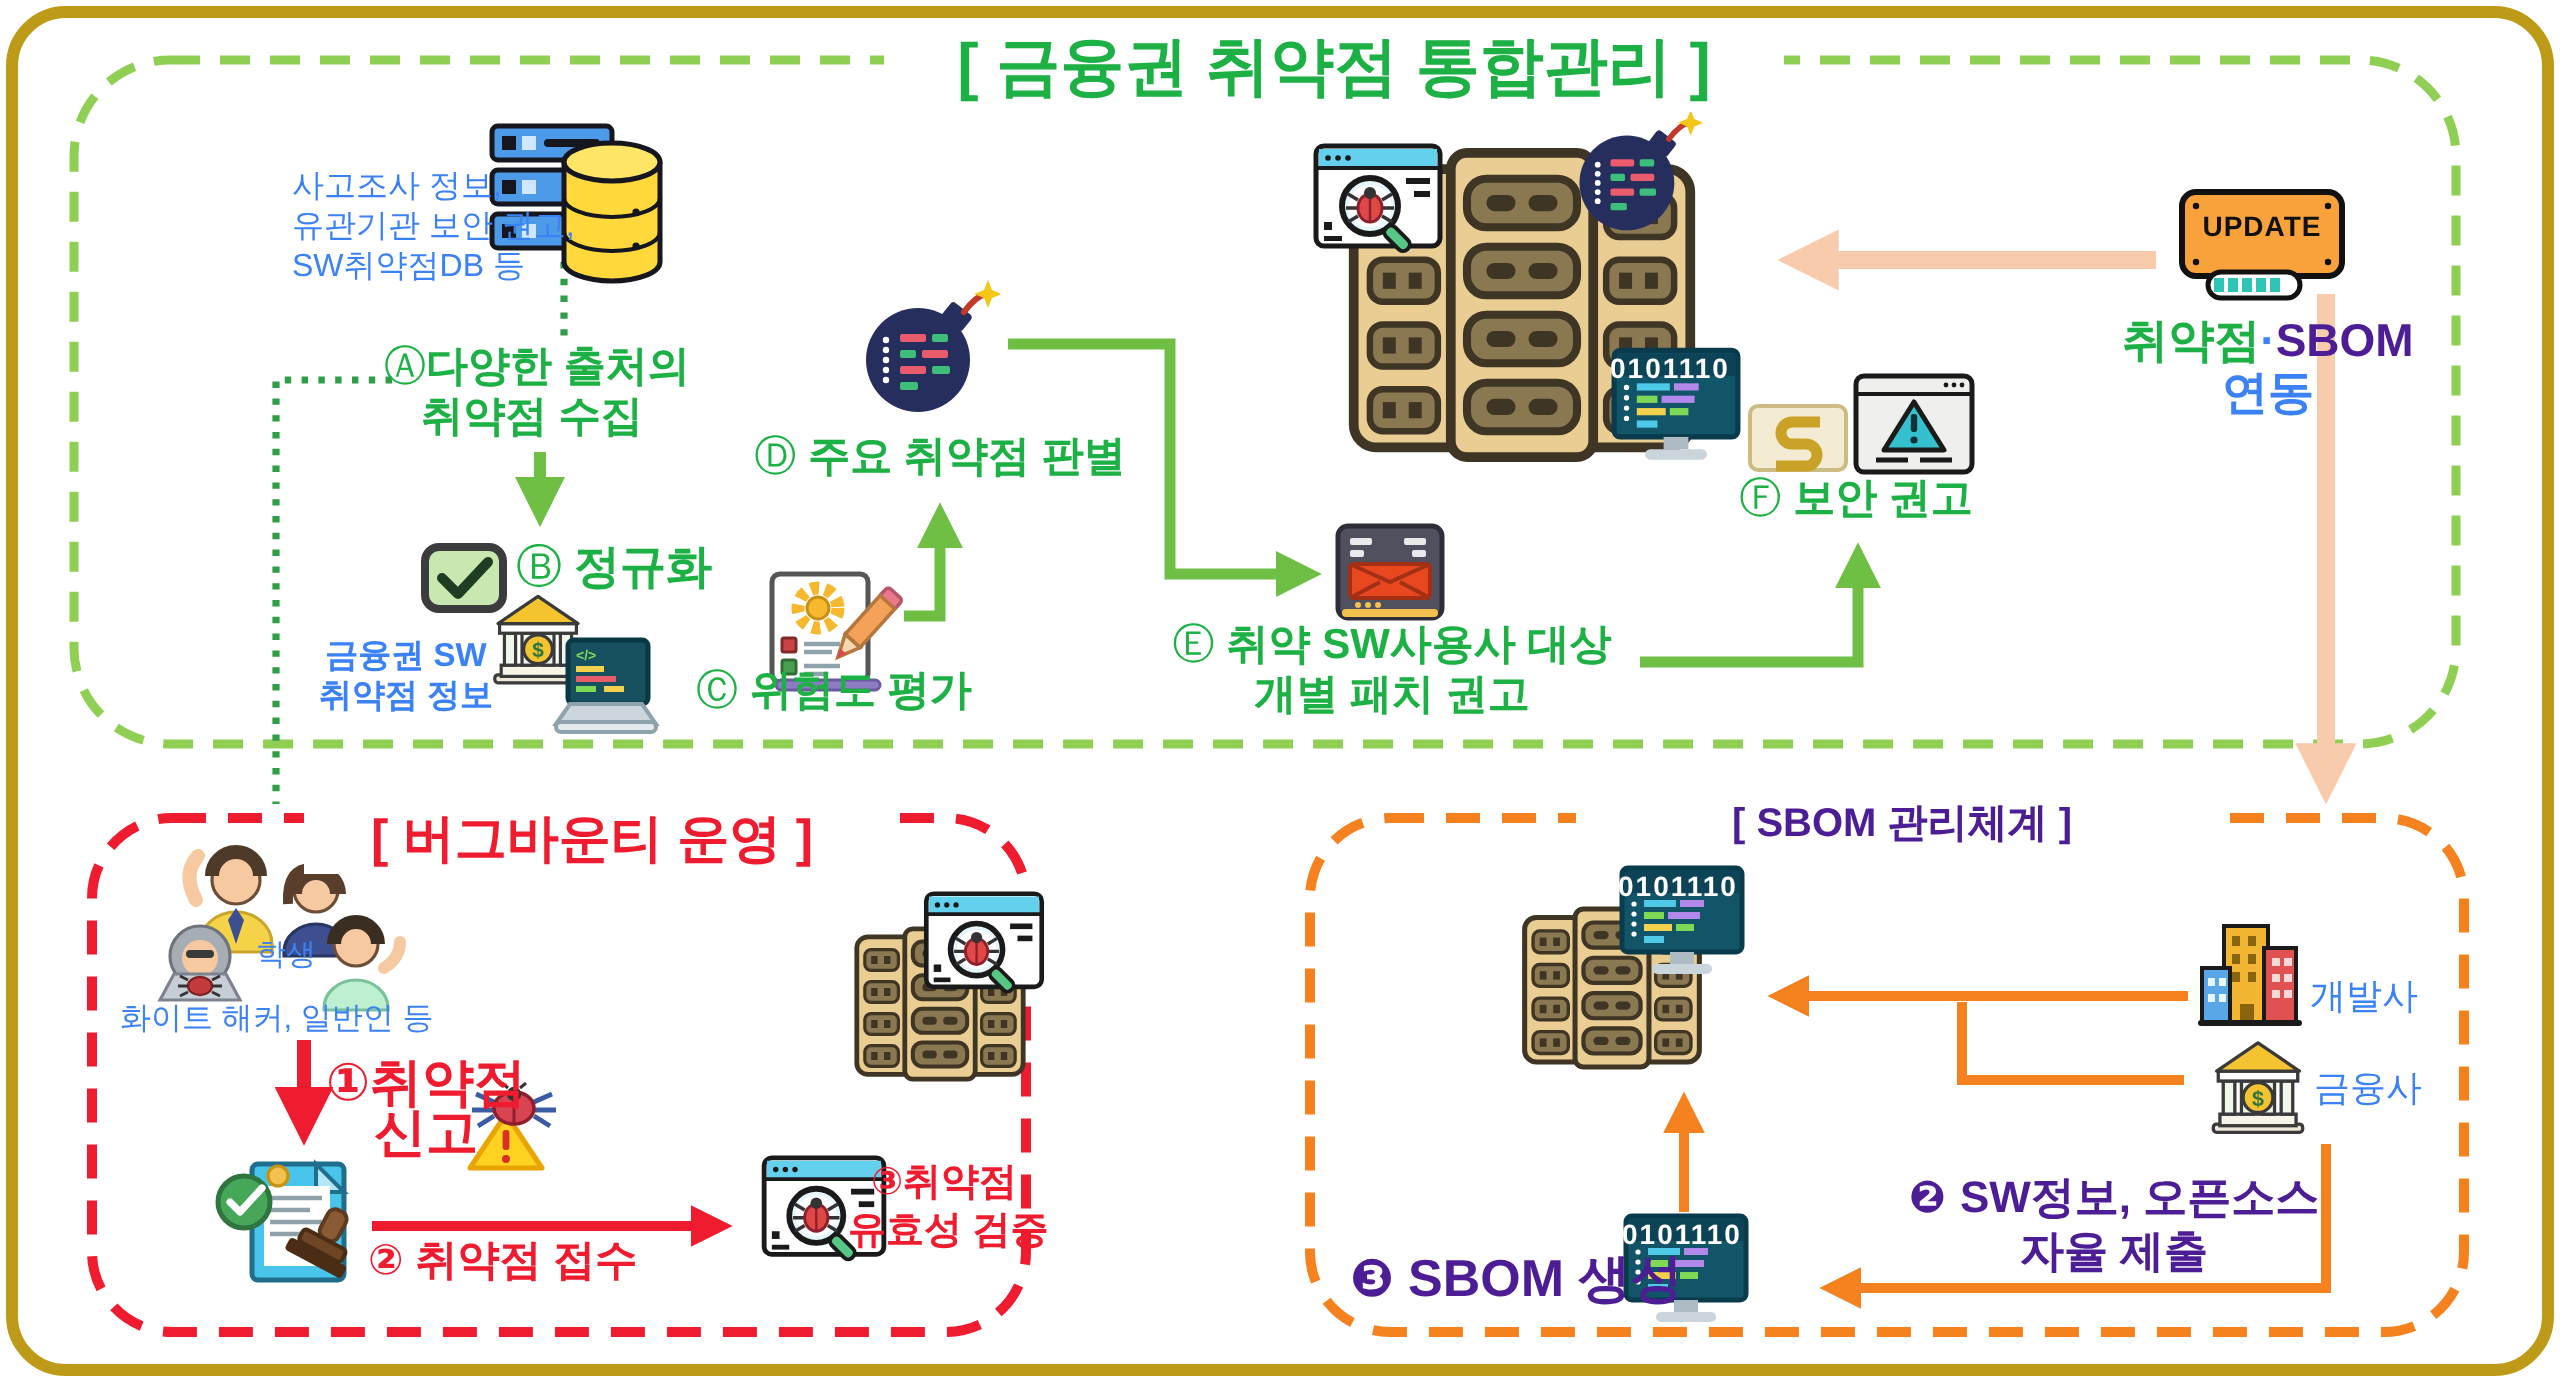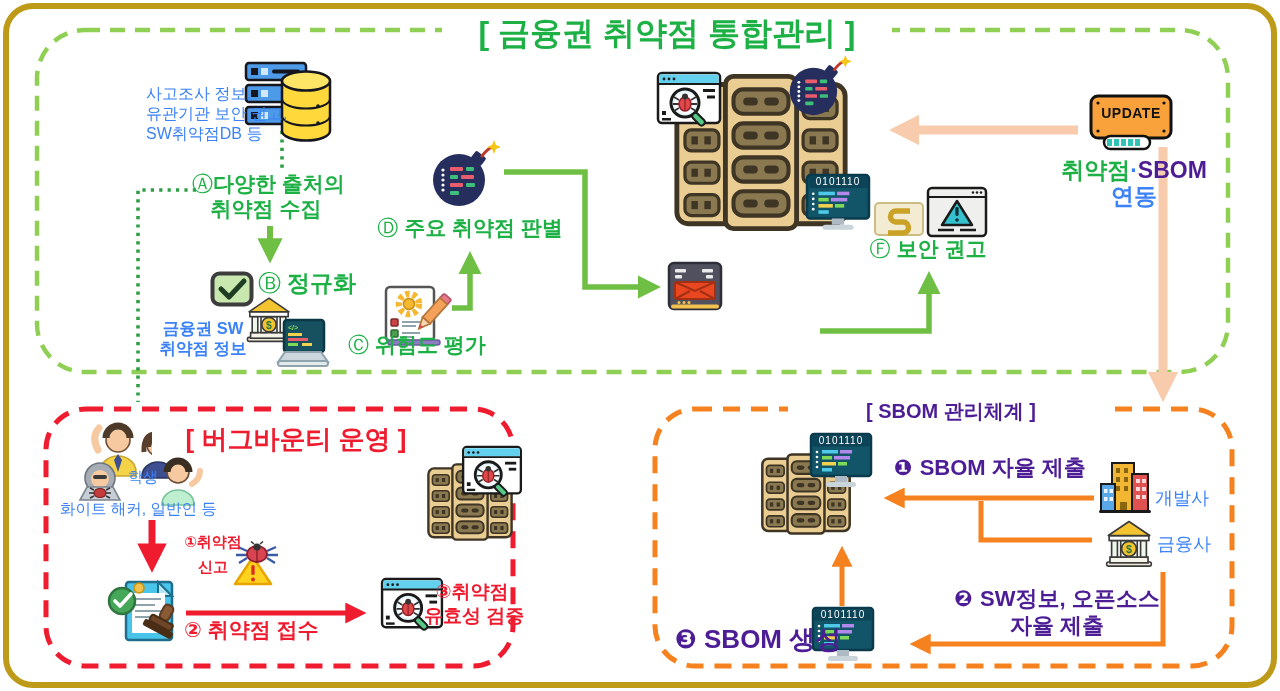--- a/index.html
+++ b/index.html
@@ -9,21 +9,21 @@
   .lines{position:absolute;left:0;top:0;width:1280px;height:691px;z-index:1;}
   .abs{position:absolute;z-index:5;}
   .txt{position:absolute;z-index:10;white-space:nowrap;}
   .ctr{text-align:center;font-weight:bold;}
   .t-green{color:#1DB145;font-weight:bold;}
   .t-red{color:#EE1C2E;font-weight:bold;}
   .t-orange{color:#4c1d95;font-weight:bold;}
   .t-black{color:#3b82f6;}
   .title{background:#fff;padding:0 10px;white-space:nowrap;text-align:center;z-index:20;}
   .badge{font-weight:normal;}
-  .code-label{color:#fff;font-weight:normal;font-size:10px;letter-spacing:1px;text-align:center;z-index:12;}
+  .code-label{color:#fff;font-weight:bold;font-size:14px;letter-spacing:1px;text-align:left;z-index:12;}
 </style>
 </head>
 <body>
 
 <div class="canvas">
 
   <svg width="0" height="0" style="position:absolute" aria-hidden="true">
     <defs>
       <g id="slotS">
           <rect width="21" height="13" rx="4" fill="#8A7851" stroke="#3F3524" stroke-width="2"></rect>
@@ -260,20 +260,24 @@
       <rect x="9" y="15" width="7" height="3.5" rx="1" fill="#EAEAEA"></rect>
     <rect x="36" y="9" width="11" height="3.5" rx="1" fill="#EAEAEA"></rect>
       <rect x="40" y="15" width="7" height="3.5" rx="1" fill="#EAEAEA"></rect>
     <rect x="9" y="22" width="40" height="17" rx="2" fill="#E8471F" stroke="#A33015" stroke-width="2"></rect>
     <path d="M9 22 l20 9 l20 -9 M9 39 l15 -8 M49 39 l-15 -8" stroke="#A33015" stroke-width="2" fill="none"></path>
     <circle cx="13" cy="42.5" r="1.5" fill="#F2C14E"></circle>
       <circle cx="18" cy="42.5" r="1.5" fill="#F2C14E"></circle>
       <circle cx="23" cy="42.5" r="1.5" fill="#F2C14E"></circle>
     <rect x="5" y="44.5" width="48" height="4" rx="2" fill="#F2C14E"></rect>
   </svg>
+  <div class="txt ctr t-green" style="left:580px;top:310px;width:232px;font-size:21px;line-height:25px;">
+    <span class="badge" style="margin-right:6px">Ⓔ</span><span>취약 SW사용사 대상</span><br>
+    <span>개별 패치 권고</span>
+  </div>
 
   <svg class="abs" style="left:874px;top:201px" width="50" height="36" viewBox="0 0 50 36">
     <rect x="1" y="2" width="48" height="32" rx="4" fill="#F3ECD2" stroke="#CCBC83" stroke-width="2"></rect>
     <path d="M36 10 h-14 a5.5 5.5 0 0 0 0 11 h7 a5.5 5.5 0 0 1 0 11 h-15" stroke="#C9A227" stroke-width="5.5" fill="none"></path>
   </svg>
   <svg class="abs" style="left:926px;top:186px" width="62" height="52" viewBox="0 0 62 52">
     <rect x="2" y="2" width="58" height="48" rx="4" fill="#EFEFED" stroke="#1A1A1A" stroke-width="2.5"></rect>
     <path d="M2 11 h58" stroke="#1A1A1A" stroke-width="2"></path>
     <circle cx="47" cy="6.5" r="1.2" fill="#1A1A1A"></circle>
       <circle cx="51" cy="6.5" r="1.2" fill="#1A1A1A"></circle>
@@ -299,21 +303,21 @@
       <rect x="33" y="46" width="5" height="7" fill="#2EC4B6"></rect>
       <rect x="40" y="46" width="5" height="7" fill="#2EC4B6"></rect>
       <rect x="47" y="46" width="5" height="7" fill="#2EC4B6"></rect>
   </svg>
   <div class="txt" style="left:1090px;top:105px;width:82px;text-align:center;font-size:14px;font-weight:bold;color:#111;letter-spacing:0.5px;">UPDATE</div>
   <div class="txt ctr" style="left:1058px;top:157px;width:152px;font-size:23px;font-weight:bold;line-height:26px;">
     <span class="t-green">취약점</span><span class="t-black">·</span><span class="t-orange">SBOM</span><br>
     <span class="t-black" style="font-weight:bold">연동</span>
   </div>
 
-  <div class="txt title t-red" style="left:152px;top:422px;width:268px;font-size:26px;">[ 버그바운티 운영 ]</div>
+  <div class="txt title t-red" style="left:152px;top:402px;width:268px;font-size:26px;">[ 버그바운티 운영 ]</div>
 
   <svg class="abs" style="left:72px;top:420px" width="134" height="88" viewBox="0 0 134 88">
     <path d="M26 30 q-7 -13 1 -22" stroke="#F6C9A0" stroke-width="7" fill="none" stroke-linecap="round"></path>
     <circle cx="46" cy="20" r="12" fill="#F6C9A0" stroke="#6B4E35" stroke-width="1.6"></circle>
     <path d="M34 18 a12 12 0 0 1 24 0" stroke="#4E3A28" stroke-width="7" fill="none"></path>
     <path d="M28 52 a18 16 0 0 1 36 0 v4 h-36 z" fill="#F5D348" stroke="#C9A52E" stroke-width="1.6"></path>
     <path d="M46 34 l4 6 -4 12 -4 -12 z" fill="#3D4E91"></path>
     <circle cx="86" cy="25" r="11" fill="#F6C9A0" stroke="#6B4E35" stroke-width="1.6"></circle>
     <path d="M75 27 a11 11 0 0 1 22 0" stroke="#5A3E2C" stroke-width="8" fill="none"></path>
     <path d="M72 32 q-1 -19 13 -18" stroke="#5A3E2C" stroke-width="5" fill="none"></path>
@@ -325,21 +329,21 @@
     <ellipse cx="28" cy="73" rx="6" ry="4.5" fill="#C43B3B" stroke="#7E2222" stroke-width="1.2"></ellipse>
     <path d="M22 70 l-4 -2 M22 73 h-5 M22 76 l-4 2 M34 70 l4 -2 M34 73 h5 M34 76 l4 2" stroke="#333" stroke-width="1.4"></path>
     <circle cx="106" cy="52" r="11" fill="#F6C9A0" stroke="#6B4E35" stroke-width="1.6"></circle>
     <path d="M95 52 a11 11 0 0 1 22 0" stroke="#3A2E22" stroke-width="7" fill="none"></path>
     <path d="M90 84 a16 14 0 0 1 32 0 v1 h-32 z" fill="#BFEFD1" stroke="#7AC29A" stroke-width="1.6"></path>
     <path d="M120 64 q8 -5 8 -13" stroke="#F6C9A0" stroke-width="6" fill="none" stroke-linecap="round"></path>
   </svg>
   <div class="txt t-black" style="left:128px;top:468px;font-size:15px;">학생</div>
   <div class="txt t-black" style="left:60px;top:499px;font-size:15.5px;">화이트 해커, 일반인 등</div>
 
-  <div class="txt ctr t-red" style="left:163px;top:529px;width:100px;font-size:15px;line-height:25px;">
+  <div class="txt ctr t-red" style="left:163px;top:529px;width:100px;font-size:26px;line-height:25px;">
     <span>①</span><span>취약점</span><br>
     <span>신고</span>
   </div>
 
   <svg class="abs" style="left:226px;top:541px" width="58" height="48" viewBox="0 0 58 48">
     <path d="M27 16 L45 43 H9 z" fill="#FFD21F" stroke="#E8A400" stroke-width="2.5" stroke-linejoin="round"></path>
     <rect x="25.3" y="24" width="3.4" height="10" rx="1.5" fill="#D93025"></rect>
       <circle cx="27" cy="38.5" r="2" fill="#D93025"></circle>
     <path d="M21 10 l-9 -4 M21 14 H10 M21 17 l-8 5 M41 10 l9 -4 M41 14 h11 M41 17 l8 5" stroke="#3B5BA5" stroke-width="2.4"></path>
     <ellipse cx="31" cy="13" rx="10" ry="8" fill="#D94452" stroke="#8E1F2C" stroke-width="1.8"></ellipse>
@@ -384,23 +388,20 @@
   <div class="txt title t-orange" style="left:788px;top:398px;width:306px;font-size:20px;">[ SBOM 관리체계 ]</div>
 
   <svg class="abs" style="left:748px;top:452px" width="116" height="84">
       <use href="#sym-server"></use>
     </svg>
   <svg class="abs" style="left:809px;top:432px" width="64" height="58">
       <use href="#sym-monitor"></use>
     </svg>
   <div class="txt code-label" style="left:809px;top:435px;width:64px;">0101110</div>
 
-  <div class="txt t-orange" style="left:894px;top:453px;font-size:22px;">
-    <span style="margin-right:7px">❶</span><span>SBOM 자율 제출</span>
-  </div>
 
   <svg class="abs" style="left:1099px;top:460px" width="52" height="54" viewBox="0 0 52 54">
     <rect x="13" y="3" width="22" height="48" fill="#F2B632" stroke="#1A1A1A" stroke-width="2"></rect>
     <rect x="17" y="8" width="4" height="5" fill="#8A6510"></rect>
       <rect x="25" y="8" width="4" height="5" fill="#8A6510"></rect>
     <rect x="17" y="17" width="4" height="5" fill="#8A6510"></rect>
       <rect x="25" y="17" width="4" height="5" fill="#8A6510"></rect>
     <rect x="17" y="26" width="4" height="5" fill="#8A6510"></rect>
       <rect x="25" y="26" width="4" height="5" fill="#8A6510"></rect>
     <rect x="21" y="42" width="7" height="9" fill="#8A6510"></rect>

